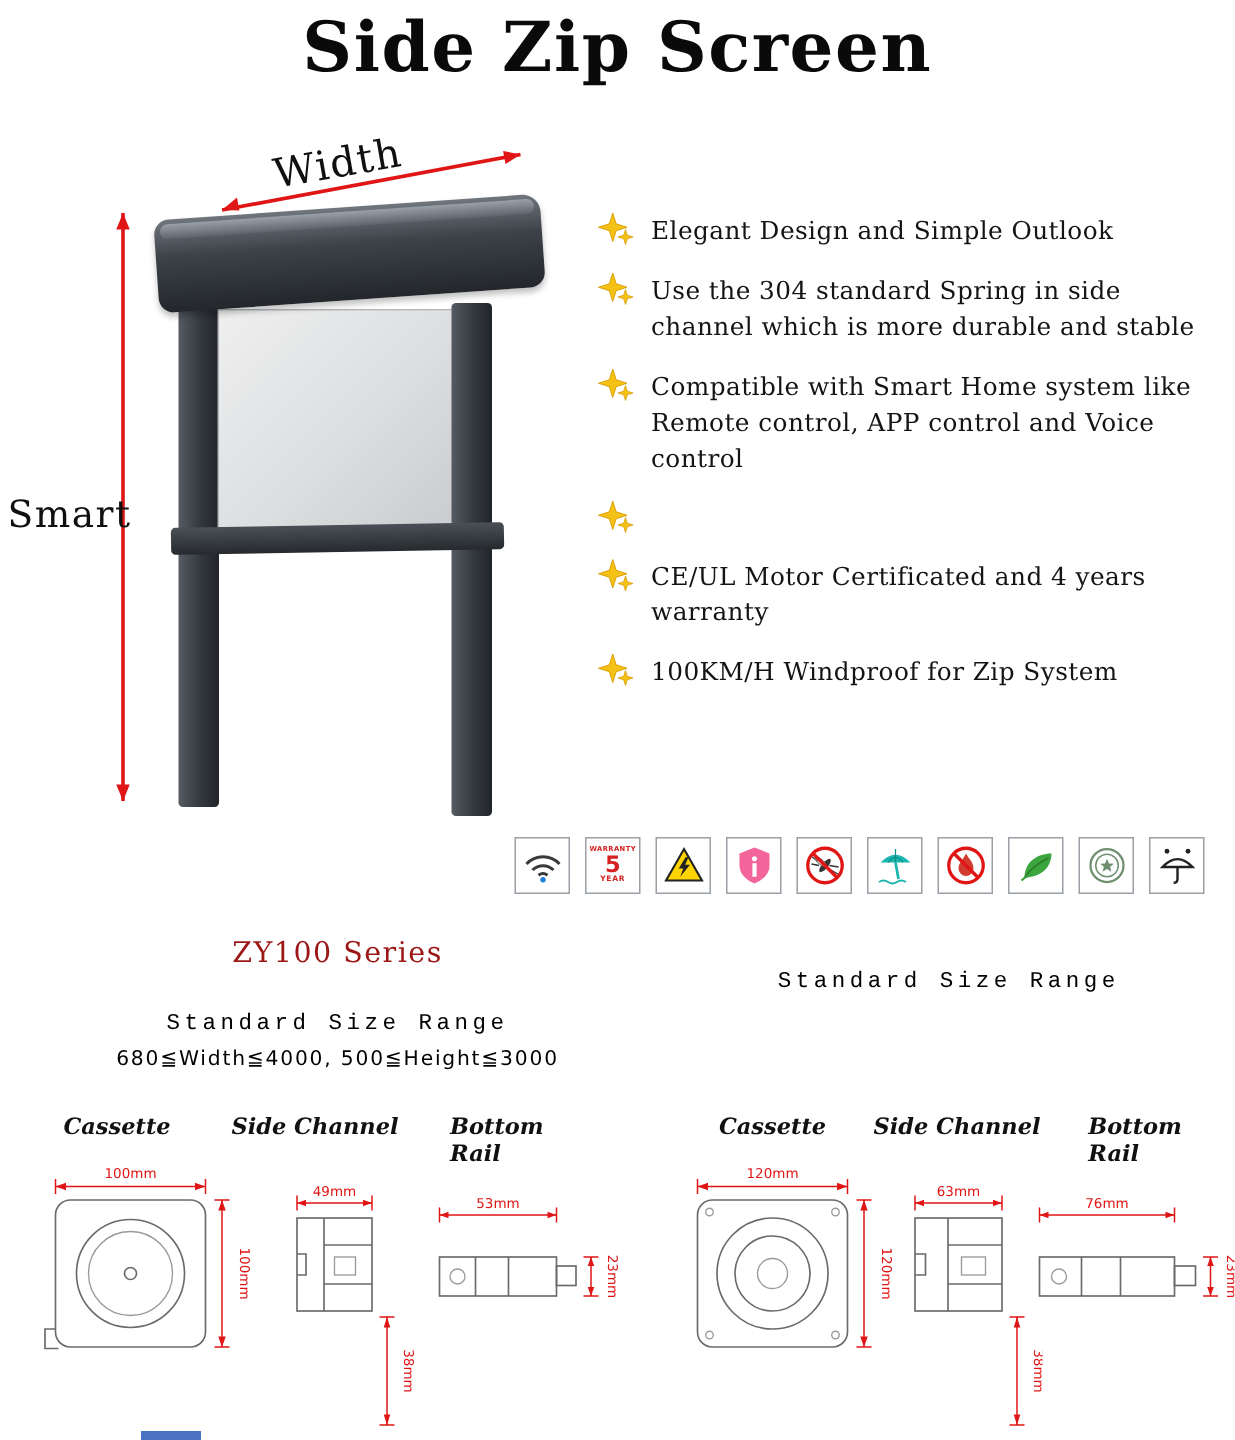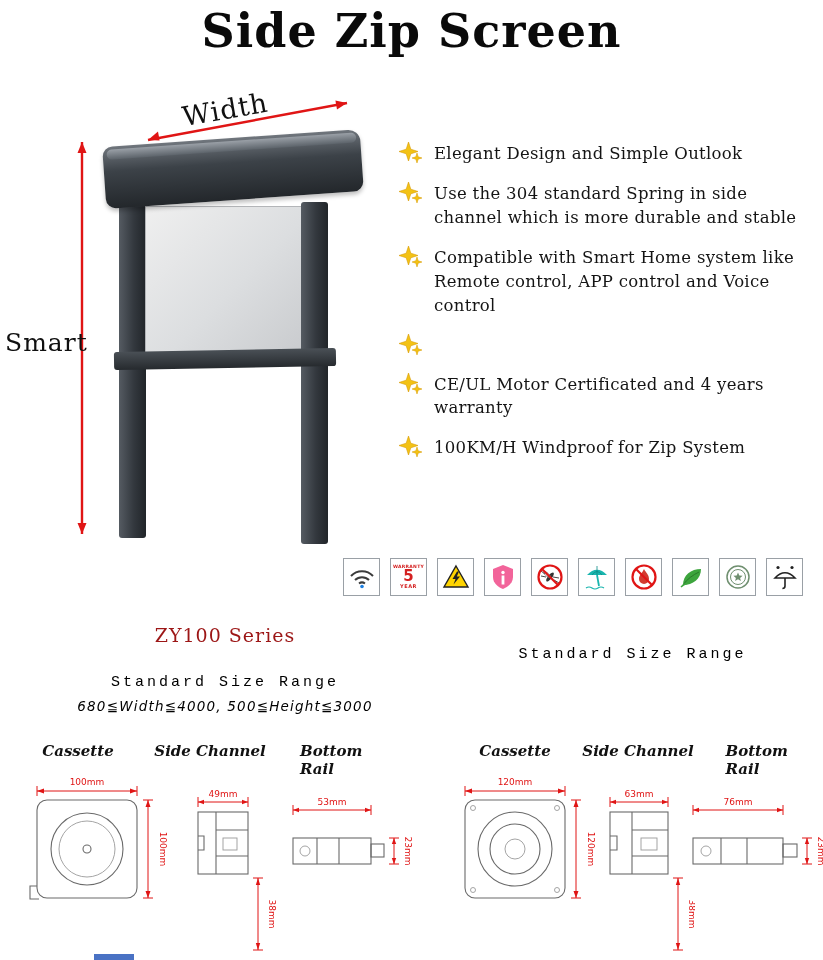--- a/index.html
+++ b/index.html
@@ -91,21 +91,21 @@
   .series-title {
     text-align:center; font-size:19px; font-weight:normal; color:#9c1616;
     letter-spacing:1px; margin-top:6px;
   }
   .size-range-title {
     text-align:center; font-size:15px; letter-spacing:3px; color:#000000;
     margin-top:28px; font-family:Liberation Mono, monospace;
   }
   .size-range {
     text-align:center; font-size:13.5px; letter-spacing:1.2px; color:#000;
-    margin-top:7px; font-family:"DejaVu Sans", sans-serif;font-style:italic;
+    margin-top:7px; font-family:"DejaVu Sans", sans-serif;
   }
   .part-labels { position:absolute; left:0; top:124px; width:100%; height:22px; }
   .part-label {
     position:absolute; transform:translateX(-50%);
     font-style:italic; font-weight:bold; font-size:15px; color:#111;
   }
   .series.left  .pl-1 { left:63px; }  .series.left  .pl-2 { left:195px; } .series.left  .pl-3 { left:330px; }
   .series.right .pl-1 { left:70px; }  .series.right .pl-2 { left:193px; } .series.right .pl-3 { left:312px; }
   .drawing { position:absolute; }
   .series.left  .dw-cassette { left:10px;  top:158px; }

